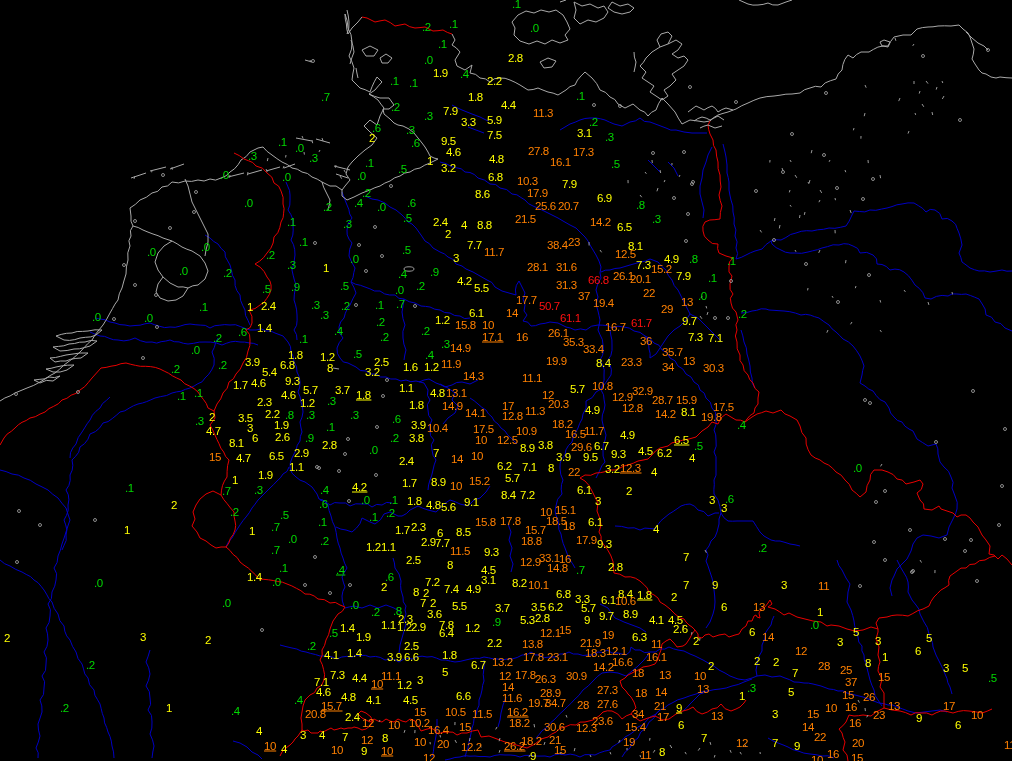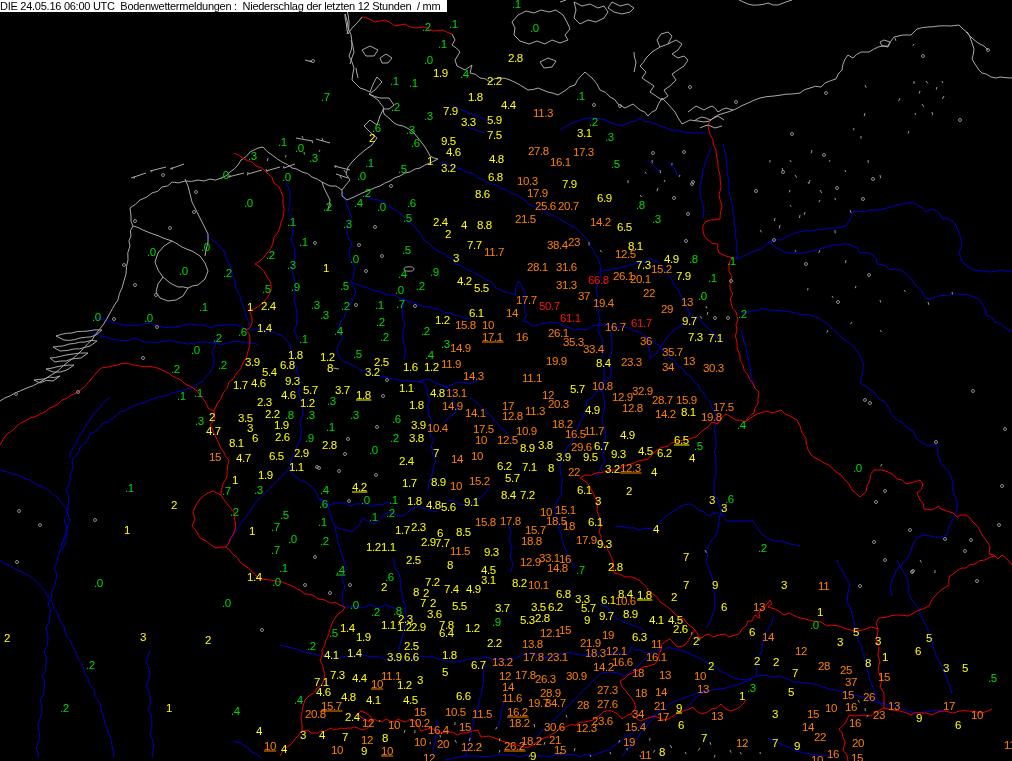--- a/index.html
+++ b/index.html
@@ -937,13 +937,12 @@
 <text x="817" y="615.5" fill="#ffff00">1</text>
 <text x="810" y="628.5" fill="#00d800">.0</text>
 <text x="853" y="471.5" fill="#00d800">.0</text>
 <text x="807" y="717.5" fill="#ff8000">15</text>
 <text x="413" y="595.5" fill="#ffff00">8</text>
 <text x="423" y="596.5" fill="#ffff00">2</text>
 <text x="420" y="606.5" fill="#ffff00">7</text>
 <text x="430" y="606.5" fill="#ffff00">2</text>
 <text x="452" y="609.5" fill="#ffff00">5.5</text>
 </svg>
-<div id="bar">DIE 24.05.16 06:00 UTC&nbsp; Bodenwettermeldungen :&nbsp; Niederschlag der letzten 12 Stunden&nbsp; / mm</div>
 </div>
 </body></html>

